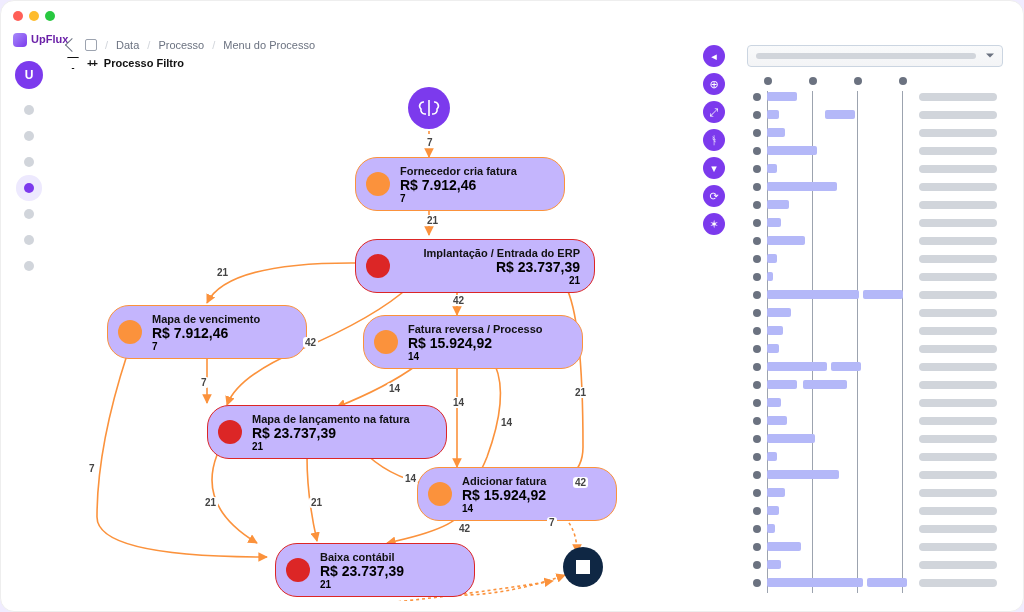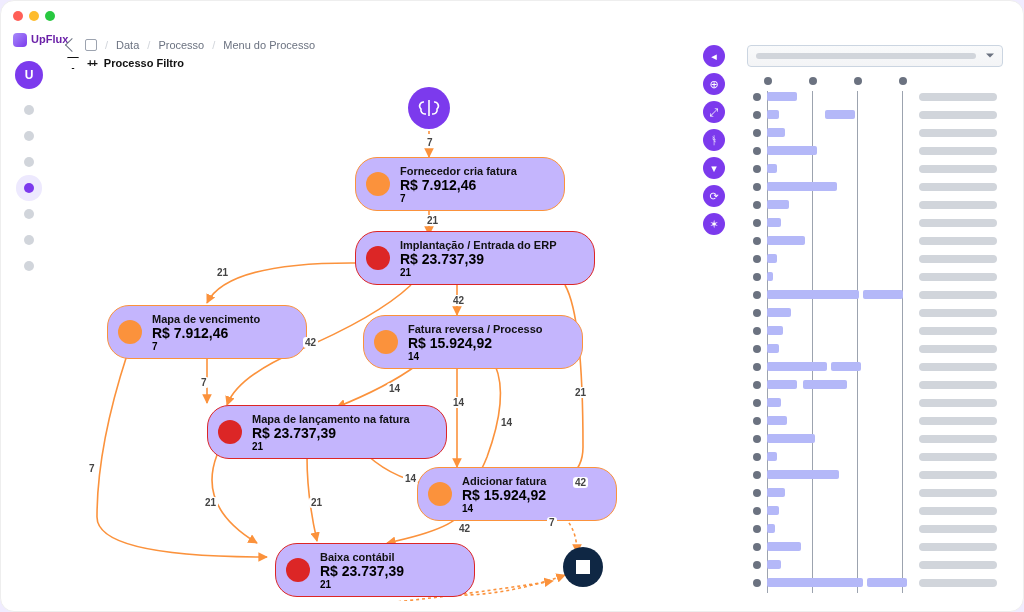--- a/index.html
+++ b/index.html
@@ -137,21 +137,21 @@
           </svg>
       </div>
 
       <div id="nodes-host">
           <div class="node orange" style="left: 298px; top: 70px; width: 210px;">
             <span class="bullet"></span>
             <div class="title">Fornecedor cria fatura</div>
             <div class="val">R$ 7.912,46</div>
             <div class="cnt">7</div>
           </div>
-          <div class="node red" style="left: 298px; top: 144px; width: 240px;">
+          <div class="node red" style="left: 298px; top: 152px; width: 240px; text-align: right;">
             <span class="bullet"></span>
             <div class="title">Implantação / Entrada do ERP</div>
             <div class="val">R$ 23.737,39</div>
             <div class="cnt">21</div>
           </div>
           <div class="node orange" style="left: 50px; top: 218px; width: 190px;">
             <span class="bullet"></span>
             <div class="title">Mapa de vencimento</div>
             <div class="val">R$ 7.912,46</div>
             <div class="cnt">7</div>

